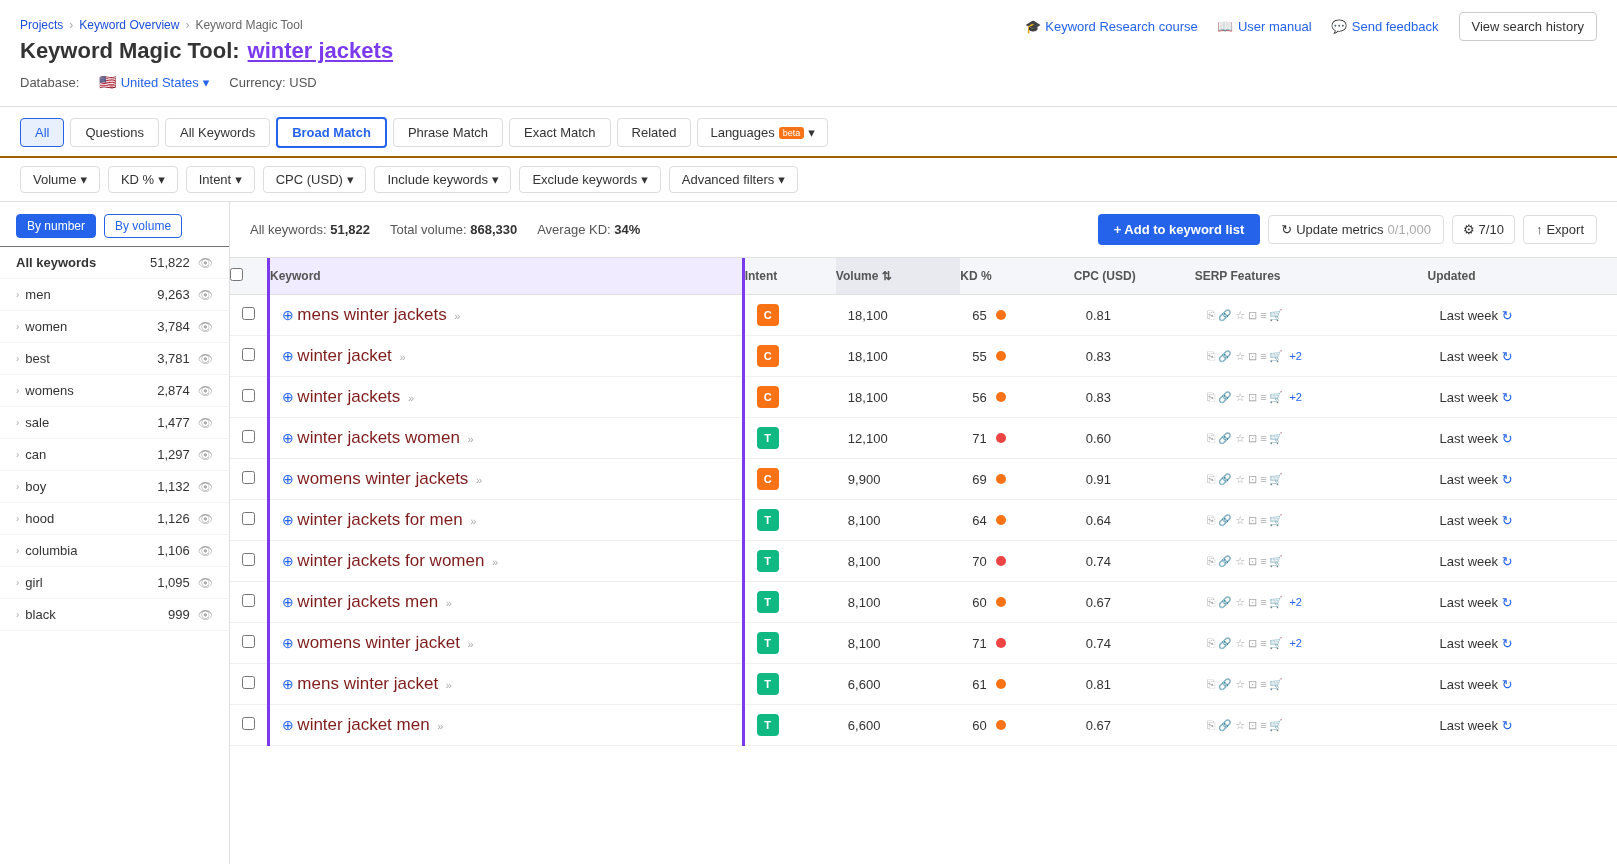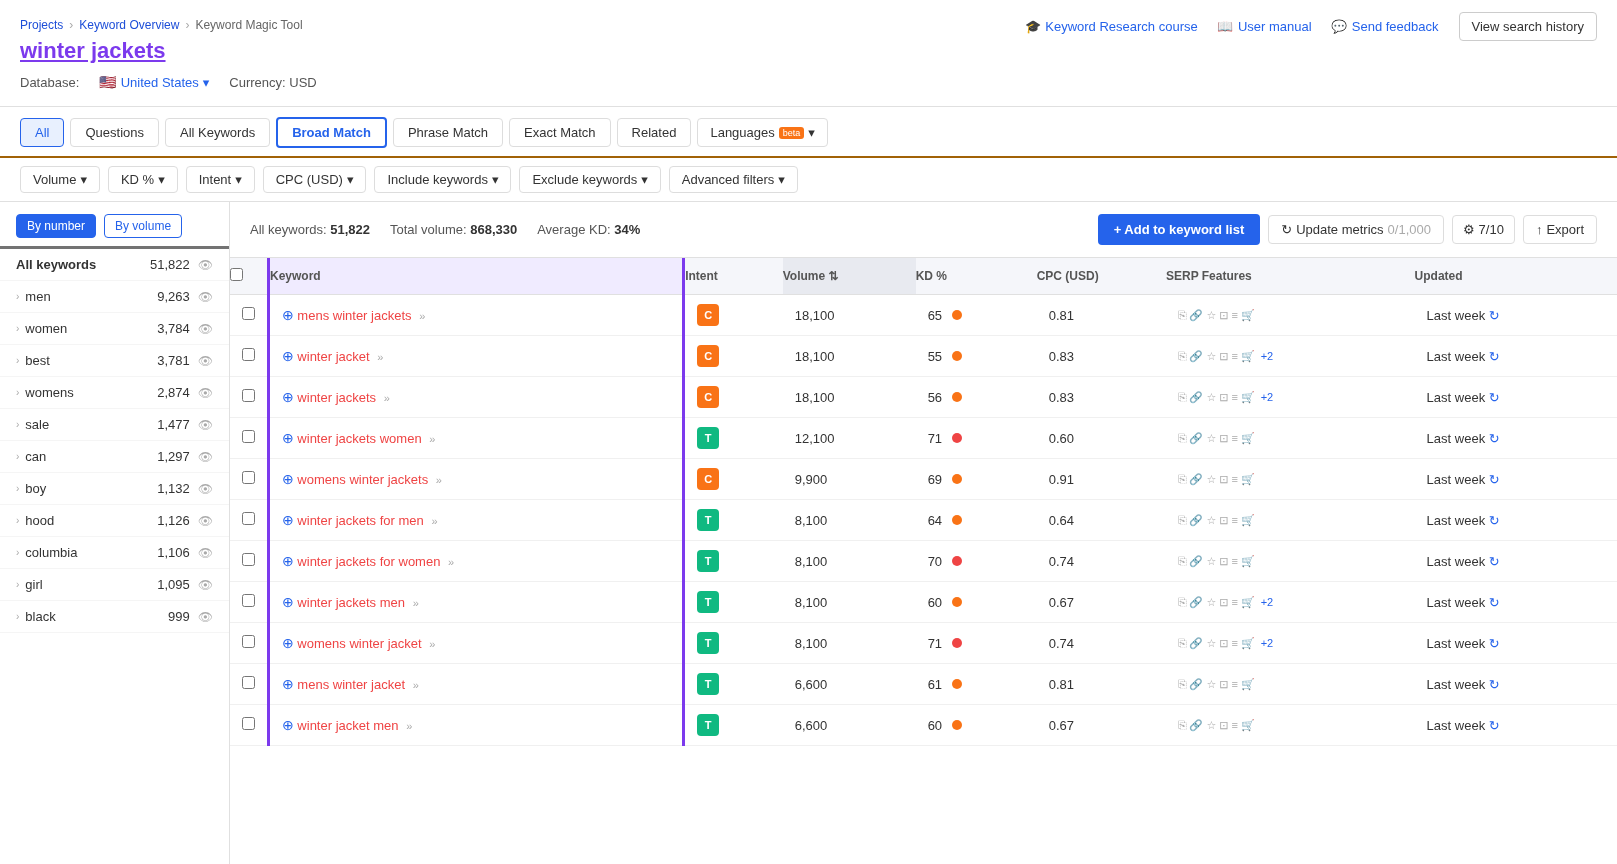--- a/index.html
+++ b/index.html
@@ -173,21 +173,21 @@
       border-right: 1px solid #e0e0e0;
       overflow-y: auto;
       padding: 0;
     }
     
     .sidebar-header {
       padding: 12px 16px 8px 16px;
       display: flex;
       align-items: center;
       gap: 8px;
-      border-bottom: 3px solid #737373;
+      border-bottom: 1px solid #737373;
     }
     
     .sort-btn {
       padding: 4px 10px;
       border: 1px solid #2563eb;
       background: #fff;
       border-radius: 4px;
       cursor: pointer;
       font-size: 12px;
       color: #2563eb;
@@ -321,23 +321,23 @@
     }
     
     tbody td {
       padding: 9px 12px;
       font-size: 13px;
       color: #333;
       vertical-align: middle;
     }
     
     .keyword-link {
-      color: #ef4444;
+      color: #7f1d1d;
       text-decoration: none;
-      font-size: 13px;
+      font-size: 17px;
     }
     
     .arrow-icon { color: #aaa; font-size: 11px; margin-left: 4px; cursor: pointer; }
     
     .intent-badge {
       display: inline-flex;
       align-items: center;
       justify-content: center;
       width: 22px;
       height: 22px;
@@ -398,20 +398,21 @@
     <div>
       <div class="breadcrumb">
         <a>Projects</a>
         <span class="sep">›</span>
         <a>Keyword Overview</a>
         <span class="sep">›</span>
         <span>Keyword Magic Tool</span>
       </div>
       <div style="display:flex; align-items:center; gap:10px; margin-bottom:6px;">
         <h1 class="page-title">
+          <span>Keyword Magic Tool:</span>
           <span class="keyword">winter jackets</span>
         </h1>
       </div>
       <div class="db-row">
         <span style="color:#555;">Database:</span>
         <span class="db-item">
           <span class="flag">🇺🇸</span>
           <span>United States</span>
           <span>▾</span>
         </span>

